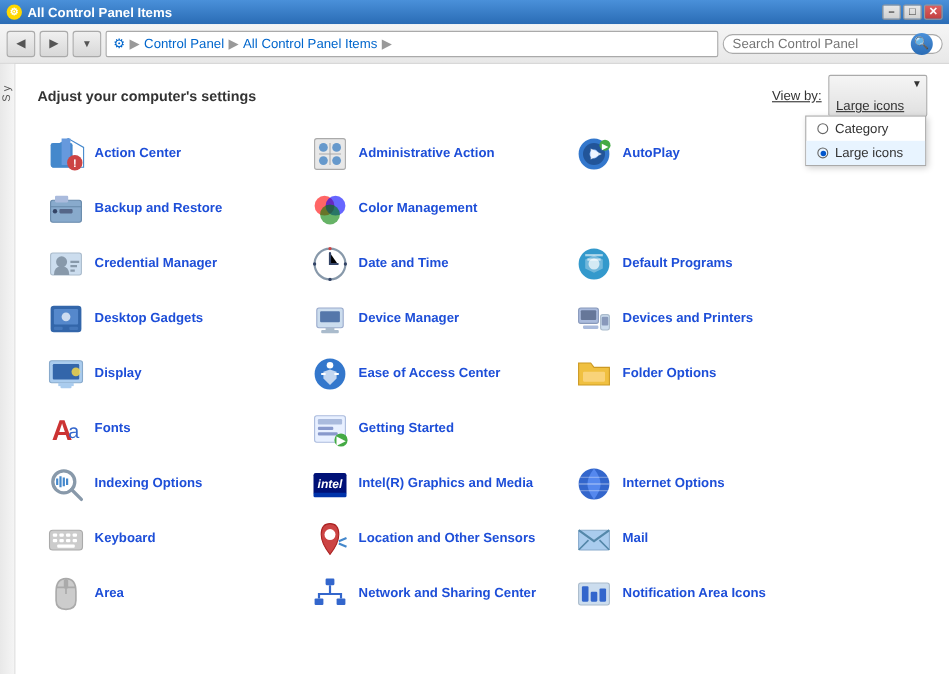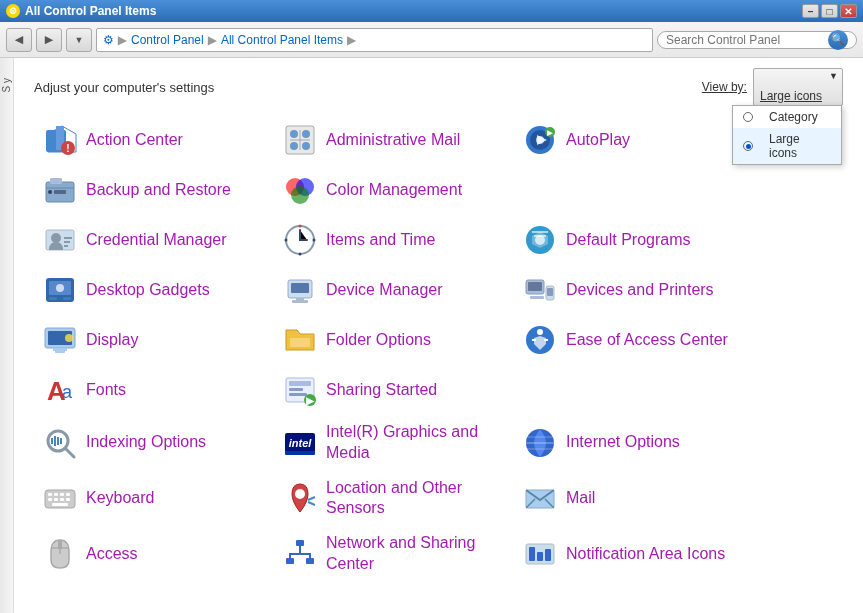--- a/index.html
+++ b/index.html
@@ -158,21 +158,21 @@
 
     #header-bar {
       padding: 10px 20px 5px 20px;
       display: flex;
       align-items: center;
       justify-content: space-between;
       background: white;
     }
     #header-title {
       font-size: 13px;
-      font-weight: 400;
+      font-weight: 700;
       color: #333;
     }
     #view-by {
       display: flex;
       align-items: center;
       gap: 6px;
       font-size: 12px;
       color: #333;
       position: relative;
       text-decoration: underline;
@@ -195,21 +195,21 @@
       box-shadow: 2px 2px 6px rgba(0,0,0,0.2);
       z-index: 100;
       min-width: 110px;
     }
     .dropdown-item {
       padding: 4px 10px;
       cursor: pointer;
       font-size: 12px;
       display: flex;
       align-items: center;
-      gap: 16px;
+      gap: 6px;
     }
     .dropdown-item.selected { background: #e8f4ff; }
     .radio-dot {
       width: 10px;
       height: 10px;
       border-radius: 50%;
       border: 1px solid #666;
       display: flex;
       align-items: center;
       justify-content: center;
@@ -245,23 +245,24 @@
     }
     .panel-item-icon {
       width: 36px;
       height: 36px;
       display: flex;
       align-items: center;
       justify-content: center;
       flex-shrink: 0;
     }
     .panel-item-label {
-      color: #a21caf;
-      font-size: 16px;
+      color: #1d4ed8;
+      font-size: 12px;
       line-height: 1.3;
+      font-weight: bold;
     }
 
     
     #items-grid::-webkit-scrollbar { width: 16px; }
     #items-grid::-webkit-scrollbar-track { background: #f0f0f0; border-left: 1px solid #ddd; }
     #items-grid::-webkit-scrollbar-thumb {
       background: linear-gradient(to right, #d0d0d0, #b8b8b8);
       border: 1px solid #aaa;
       border-radius: 2px;
     }
@@ -347,21 +348,21 @@
               <svg width="36" height="36" viewBox="0 0 36 36">
     <rect x="4" y="4" width="28" height="28" fill="#e8e8e8" rx="2" stroke="#aaa"></rect>
     <circle cx="12" cy="12" r="4" fill="#6699cc"></circle>
     <circle cx="24" cy="12" r="4" fill="#6699cc"></circle>
     <circle cx="12" cy="24" r="4" fill="#6699cc"></circle>
     <circle cx="24" cy="24" r="4" fill="#6699cc"></circle>
     <path d="M8 18 L28 18" stroke="#aaa" stroke-width="1"></path>
     <path d="M18 8 L18 28" stroke="#aaa" stroke-width="1"></path>
   </svg>
             </div>
-            <span class="panel-item-label">Administrative Mail</span>
+            <span class="panel-item-label">Administrative Action</span>
           </div>
           <div class="panel-item">
             <div class="panel-item-icon">
               <svg width="36" height="36" viewBox="0 0 36 36">
     <circle cx="18" cy="18" r="14" fill="#3377cc"></circle>
     <circle cx="18" cy="18" r="10" fill="#225599"></circle>
     <circle cx="18" cy="18" r="4" fill="#aaccff"></circle>
     <polygon points="15,13 15,23 25,18" fill="white" opacity="0.8"></polygon>
     <circle cx="28" cy="10" r="5" fill="#44aa44"></circle>
     <text x="28" y="13" text-anchor="middle" fill="white" font-size="7" font-weight="bold">▶</text>
@@ -410,21 +411,21 @@
             <div class="panel-item-icon">
               <svg width="36" height="36" viewBox="0 0 36 36">
     <circle cx="18" cy="18" r="14" fill="white" stroke="#8899aa" stroke-width="2"></circle>
     <path d="M18 8 L18 18 L25 18" stroke="#334466" stroke-width="2" stroke-linecap="round"></path>
     <circle cx="18" cy="4" r="1.5" fill="#cc4444"></circle>
     <circle cx="18" cy="32" r="1.5" fill="#334466"></circle>
     <circle cx="4" cy="18" r="1.5" fill="#334466"></circle>
     <circle cx="32" cy="18" r="1.5" fill="#334466"></circle>
   </svg>
             </div>
-            <span class="panel-item-label">Items and Time</span>
+            <span class="panel-item-label">Date and Time</span>
           </div>
           <div class="panel-item">
             <div class="panel-item-icon">
               <svg width="36" height="36" viewBox="0 0 36 36">
     <circle cx="18" cy="18" r="14" fill="#3399cc"></circle>
     <path d="M10 14 L18 10 L26 14 L26 22 L18 26 L10 22 Z" fill="white" opacity="0.3"></path>
     <circle cx="18" cy="18" r="5" fill="white" opacity="0.7"></circle>
     <path d="M10 10 L26 10" stroke="white" opacity="0.6" stroke-width="2"></path>
     <path d="M12 14 L24 14" stroke="white" opacity="0.6" stroke-width="2"></path>
   </svg>
@@ -478,36 +479,36 @@
     <rect x="13" y="28" width="10" height="3" fill="#aaccee" rx="1"></rect>
     <rect x="11" y="26" width="14" height="3" fill="#aaccee"></rect>
     <circle cx="27" cy="16" r="4" fill="#ffdd44" opacity="0.8"></circle>
   </svg>
             </div>
             <span class="panel-item-label">Display</span>
           </div>
           <div class="panel-item">
             <div class="panel-item-icon">
               <svg width="36" height="36" viewBox="0 0 36 36">
-    <path d="M4 12 L4 28 L32 28 L32 12 L18 12 L15 8 L4 8 Z" fill="#f0c040" stroke="#cc9922" stroke-width="1"></path>
-    <rect x="8" y="16" width="20" height="9" fill="#ffe0a0" opacity="0.6" rx="1"></rect>
-  </svg>
-            </div>
-            <span class="panel-item-label">Folder Options</span>
-          </div>
-          <div class="panel-item">
-            <div class="panel-item-icon">
-              <svg width="36" height="36" viewBox="0 0 36 36">
     <circle cx="18" cy="18" r="14" fill="#3377cc"></circle>
     <circle cx="18" cy="10" r="3" fill="white"></circle>
     <path d="M12 16 L18 14 L24 16 L24 22 L18 28 L12 22 Z" fill="white" opacity="0.7"></path>
     <path d="M10 18 L14 18 M22 18 L26 18" stroke="white" stroke-width="2"></path>
   </svg>
             </div>
             <span class="panel-item-label">Ease of Access Center</span>
+          </div>
+          <div class="panel-item">
+            <div class="panel-item-icon">
+              <svg width="36" height="36" viewBox="0 0 36 36">
+    <path d="M4 12 L4 28 L32 28 L32 12 L18 12 L15 8 L4 8 Z" fill="#f0c040" stroke="#cc9922" stroke-width="1"></path>
+    <rect x="8" y="16" width="20" height="9" fill="#ffe0a0" opacity="0.6" rx="1"></rect>
+  </svg>
+            </div>
+            <span class="panel-item-label">Folder Options</span>
           </div>
         </div>
         <div class="items-row">
           <div class="panel-item">
             <div class="panel-item-icon">
               <svg width="36" height="36" viewBox="0 0 36 36">
     <text x="5" y="28" font-size="26" font-weight="bold" fill="#cc3333">A</text>
     <text x="20" y="26" font-size="18" fill="#3366cc">a</text>
   </svg>
             </div>
@@ -517,21 +518,21 @@
             <div class="panel-item-icon">
               <svg width="36" height="36" viewBox="0 0 36 36">
     <rect x="4" y="6" width="28" height="24" fill="#e8f0ff" rx="2" stroke="#aabbdd"></rect>
     <rect x="7" y="9" width="22" height="5" fill="#aabbdd" rx="1"></rect>
     <rect x="7" y="16" width="14" height="3" fill="#8899cc" rx="1"></rect>
     <rect x="7" y="21" width="18" height="3" fill="#8899cc" rx="1"></rect>
     <circle cx="28" cy="28" r="6" fill="#44aa44"></circle>
     <text x="28" y="32" text-anchor="middle" fill="white" font-size="10" font-weight="bold">▶</text>
   </svg>
             </div>
-            <span class="panel-item-label">Sharing Started</span>
+            <span class="panel-item-label">Getting Started</span>
           </div>
         </div>
         <div class="items-row">
           <div class="panel-item">
             <div class="panel-item-icon">
               <svg width="36" height="36" viewBox="0 0 36 36">
     <circle cx="16" cy="16" r="10" fill="none" stroke="#8899aa" stroke-width="3"></circle>
     <path d="M23 23 L32 32" stroke="#8899aa" stroke-width="3" stroke-linecap="round"></path>
     <path d="M10 13 L10 19 M13 11 L13 21 M16 12 L16 20 M19 13 L19 19" stroke="#4488cc" stroke-width="2"></path>
   </svg>
@@ -601,21 +602,21 @@
         </div>
         <div class="items-row">
           <div class="panel-item">
             <div class="panel-item-icon">
               <svg width="36" height="36" viewBox="0 0 36 36">
     <path d="M18 4 Q27 4 27 16 L27 24 Q27 32 18 32 Q9 32 9 24 L9 16 Q9 4 18 4Z" fill="#cccccc" stroke="#aaaaaa" stroke-width="1.5"></path>
     <path d="M18 4 L18 18 M9 12 L27 12" stroke="#aaaaaa" stroke-width="1.5"></path>
     <rect x="16" y="5" width="4" height="8" fill="#aaaaaa" rx="1"></rect>
   </svg>
             </div>
-            <span class="panel-item-label">Access</span>
+            <span class="panel-item-label">Area</span>
           </div>
           <div class="panel-item">
             <div class="panel-item-icon">
               <svg width="36" height="36" viewBox="0 0 36 36">
     <rect x="14" y="4" width="8" height="6" fill="#3366cc" rx="1"></rect>
     <rect x="4" y="22" width="8" height="6" fill="#3366cc" rx="1"></rect>
     <rect x="24" y="22" width="8" height="6" fill="#3366cc" rx="1"></rect>
     <path d="M18 10 L18 18 L8 18 L8 22 M18 18 L28 18 L28 22" stroke="#3366cc" stroke-width="2" fill="none"></path>
   </svg>
             </div>

